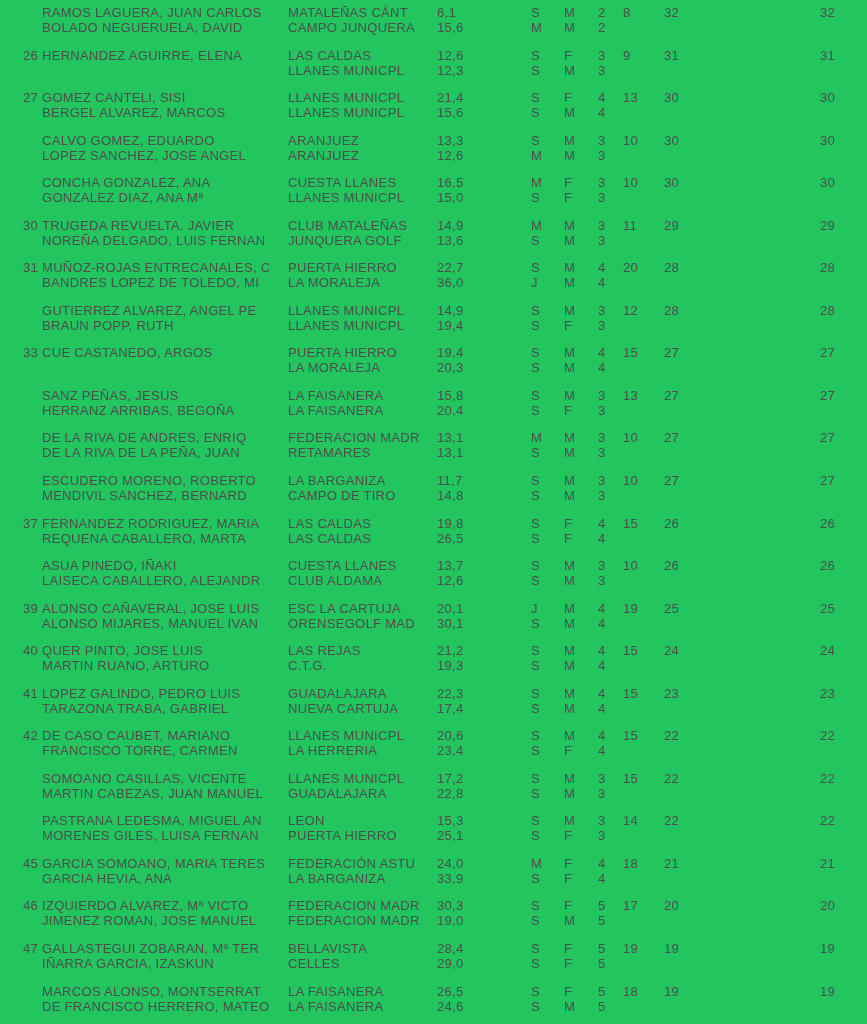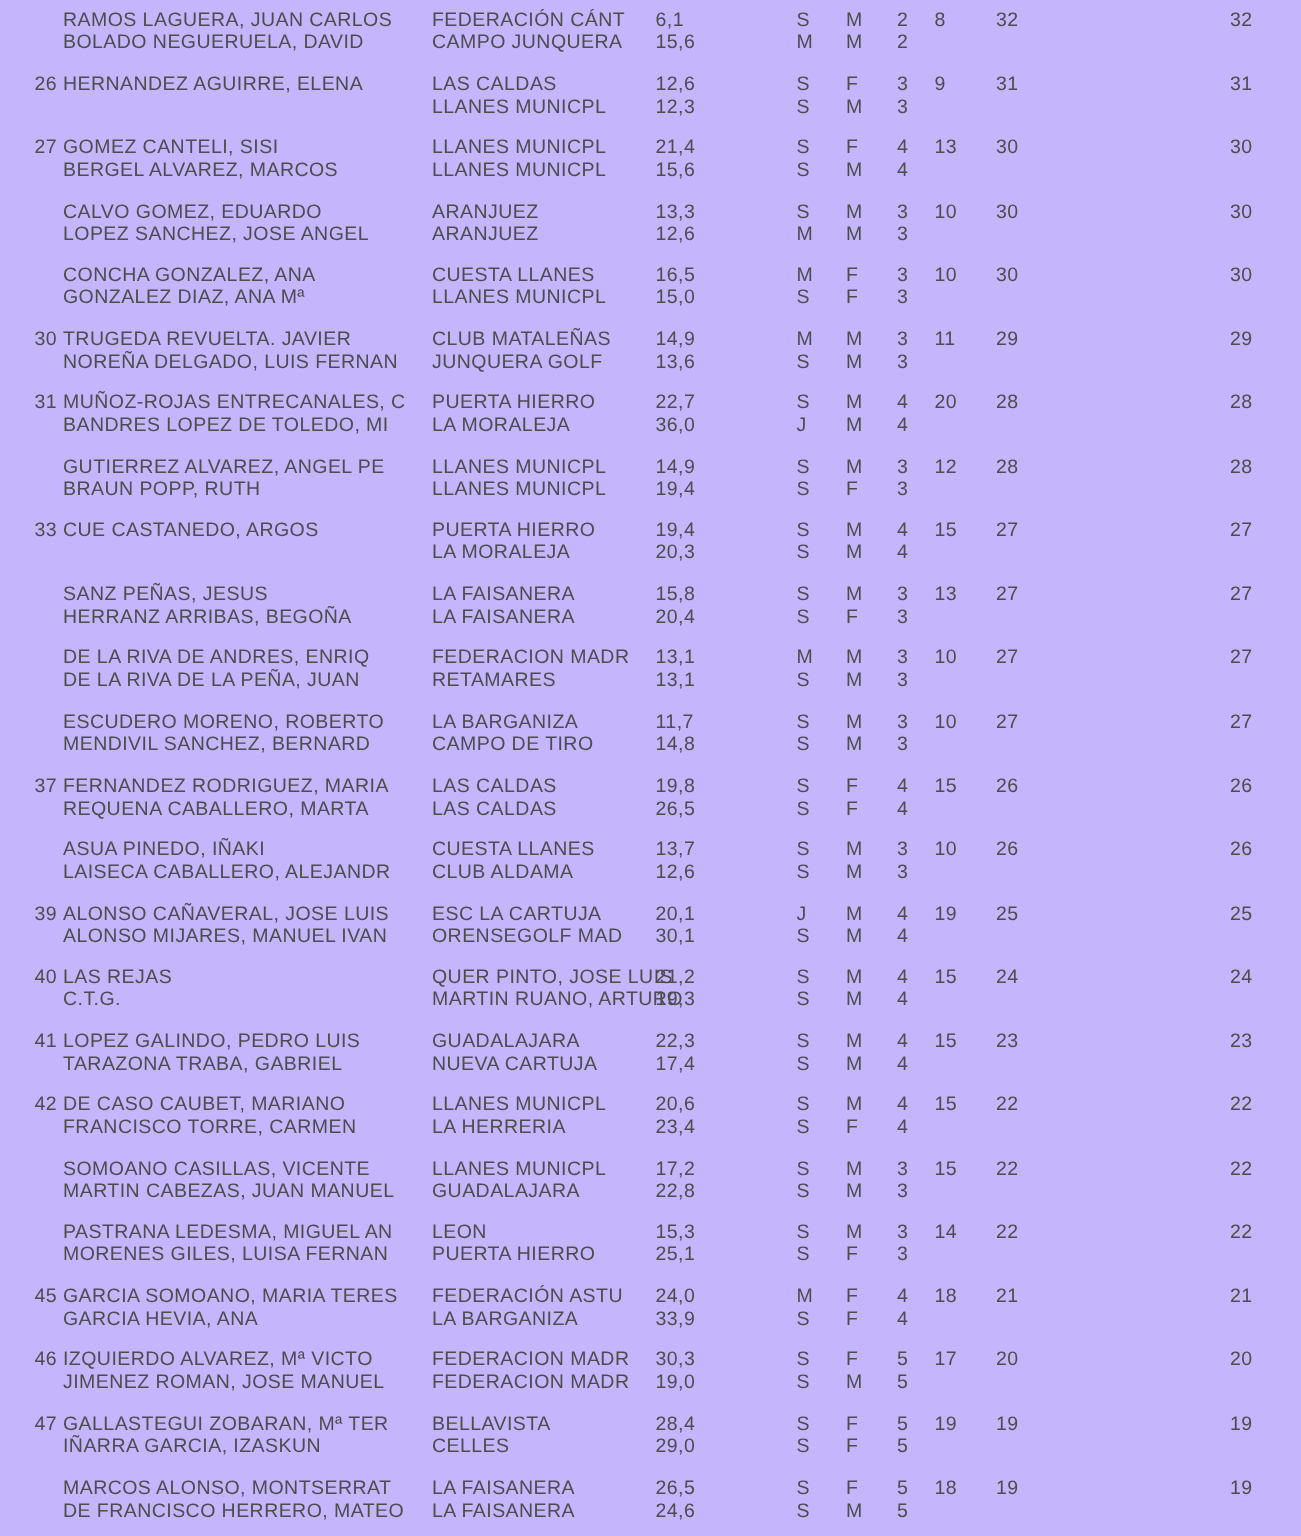--- a/index.html
+++ b/index.html
@@ -9,21 +9,21 @@
   }
   body {
     width: 867px;
     height: 1024px;
     overflow: hidden;
     font-family: "Liberation Sans", sans-serif;
   }
   .page {
     width: 867px;
     height: 1024px;
-    background: #c4b5fd;
+    background: #22c55e;
     position: relative;
   }
   .rows {
     padding-top: 5px;
   }
   .row {
     display: grid;
     grid-template-columns: 42px 246px 149px 94px 33px 34px 25px 41px 156px 47px;
     height: 42.55px;
     align-content: start;
@@ -46,21 +46,21 @@
 
 <div class="page">
   <div class="rows" id="rows">
   <div class="row">
     <div class="cell pos"></div>
     <div class="cell">
       <div class="line">RAMOS LAGUERA, JUAN CARLOS</div>
       <div class="line">BOLADO NEGUERUELA, DAVID</div>
     </div>
     <div class="cell">
-      <div class="line">FEDERACIÓN CÁNT</div>
+      <div class="line">MATALEÑAS CÁNT</div>
       <div class="line">CAMPO JUNQUERA</div>
     </div>
     <div class="cell">
       <div class="line">6,1</div>
       <div class="line">15,6</div>
     </div>
     <div class="cell">
       <div class="line">S</div>
       <div class="line">M</div>
     </div>
@@ -505,26 +505,26 @@
       <div class="line">4</div>
     </div>
     <div class="cell single">19</div>
     <div class="cell single">25</div>
     <div class="cell single">25</div>
   </div>
 
   <div class="row">
     <div class="cell pos">40</div>
     <div class="cell">
+      <div class="line">QUER PINTO, JOSE LUIS</div>
+      <div class="line">MARTIN RUANO, ARTURO</div>
+    </div>
+    <div class="cell">
       <div class="line">LAS REJAS</div>
       <div class="line">C.T.G.</div>
-    </div>
-    <div class="cell">
-      <div class="line">QUER PINTO, JOSE LUIS</div>
-      <div class="line">MARTIN RUANO, ARTURO</div>
     </div>
     <div class="cell">
       <div class="line">21,2</div>
       <div class="line">19,3</div>
     </div>
     <div class="cell">
       <div class="line">S</div>
       <div class="line">S</div>
     </div>
     <div class="cell">

